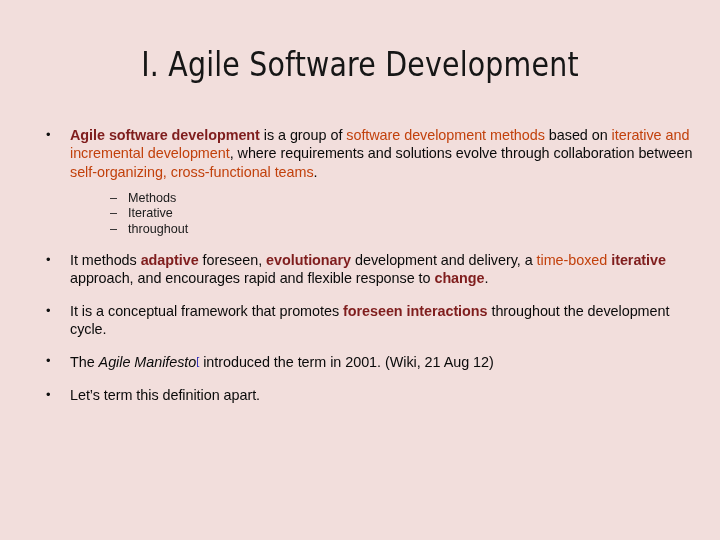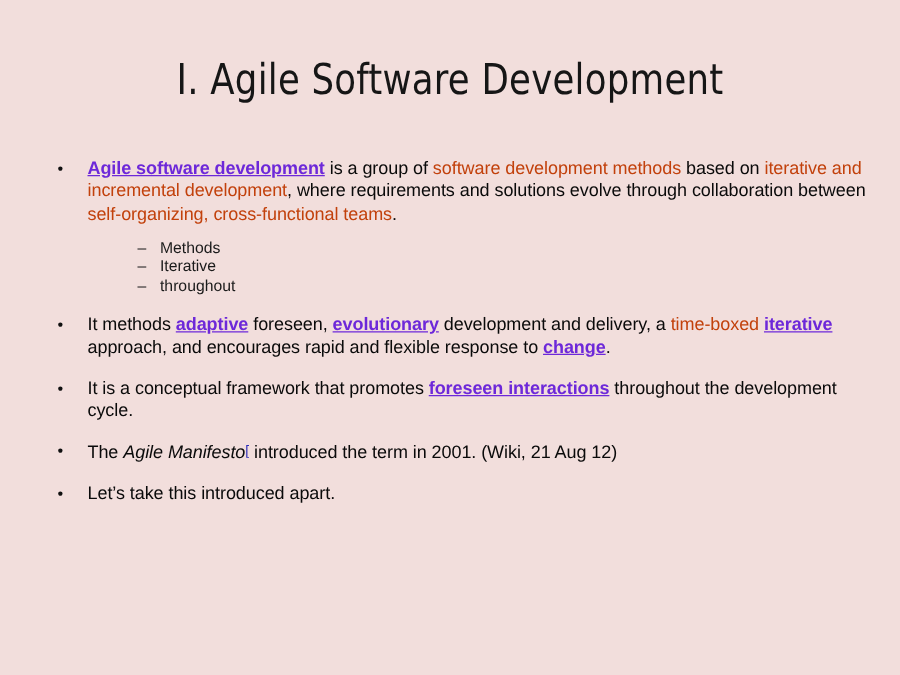--- a/index.html
+++ b/index.html
@@ -73,22 +73,21 @@
     font-family: "Liberation Sans", sans-serif;
     font-size: 14.4px;
     line-height: 18.3px;
     color: #0a0a0a;
     text-align: left;
     letter-spacing: -0.05px;
   }
 
   .bullet-text b, .bullet-text strong {
     font-weight: bold;
-    color: #6d28d9;
-    text-decoration: underline;
+    color: #7f1d1d;
   }
 
   .lnk {
     color: #c2410c;
     text-decoration-color: #231b8c;
     text-underline-offset: 1px;
   }
 
   .ital {
     font-style: italic;
@@ -153,17 +152,17 @@
       <div class="bullet-row">
         <span class="bullet-marker">•</span>
         <div class="bullet-text"><span>It is a conceptual framework that promotes </span><b>foreseen interactions</b><span> throughout the development cycle.</span></div>
       </div>
       <div class="bullet-row">
         <span class="bullet-marker">•</span>
         <div class="bullet-text"><span>The </span><span class="ital">Agile Manifesto</span><span class="ref-mark">[</span><span> introduced the term in 2001.  (Wiki, 21 Aug 12)</span></div>
       </div>
       <div class="bullet-row">
         <span class="bullet-marker">•</span>
-        <div class="bullet-text"><span>Let’s take this introduced apart.</span></div>
+        <div class="bullet-text"><span>Let’s term this definition apart.</span></div>
       </div>
     </div>
 
 </div>
 
 </body></html>

